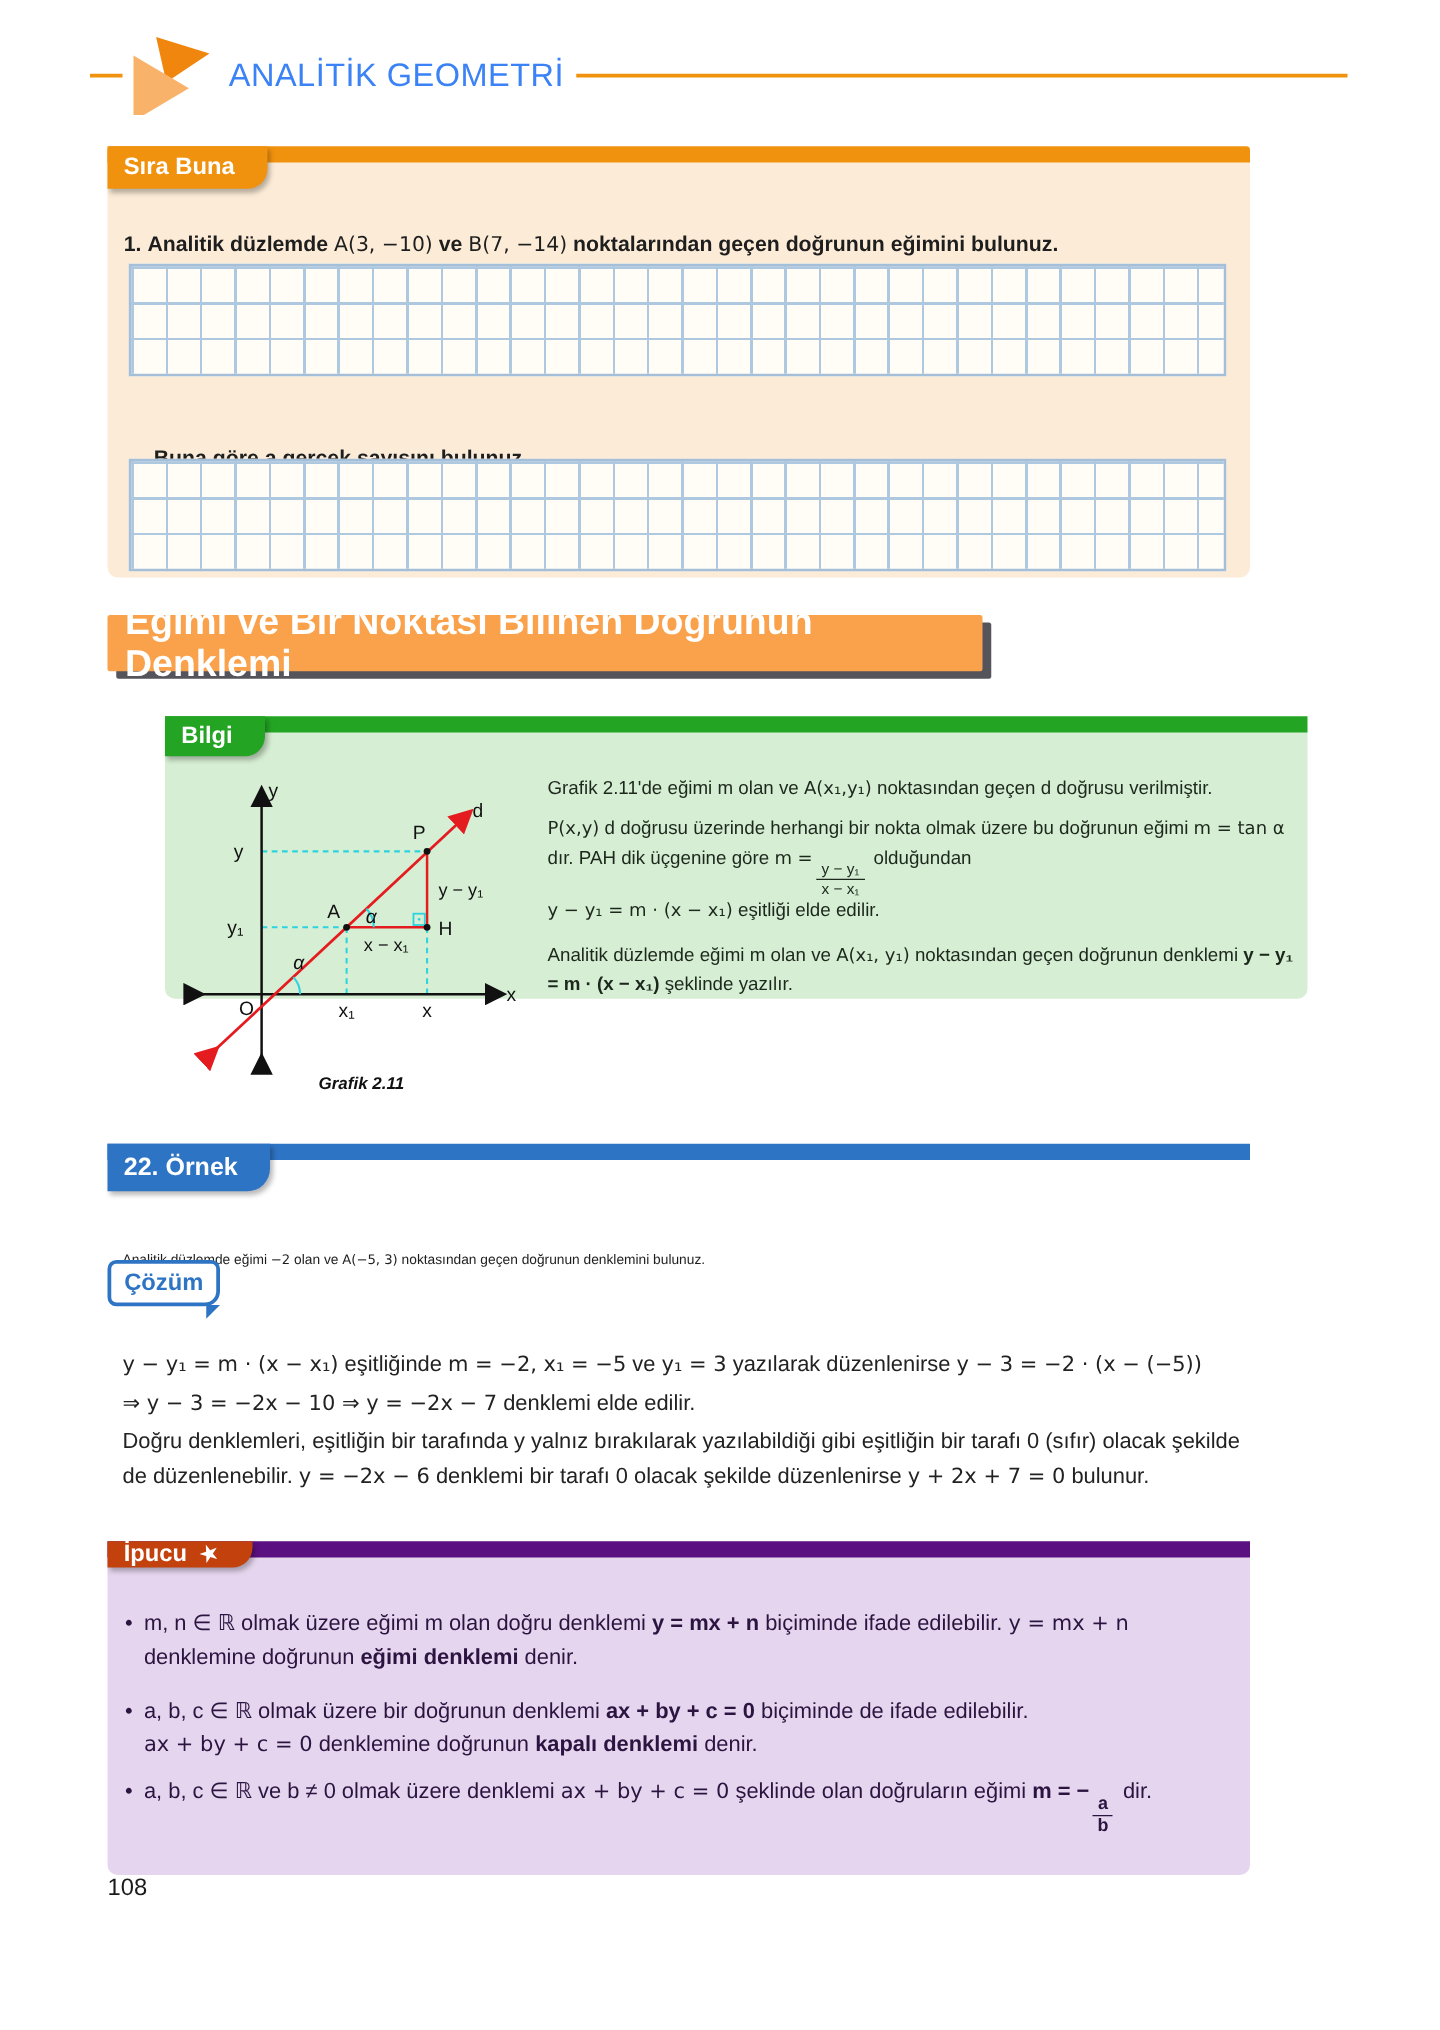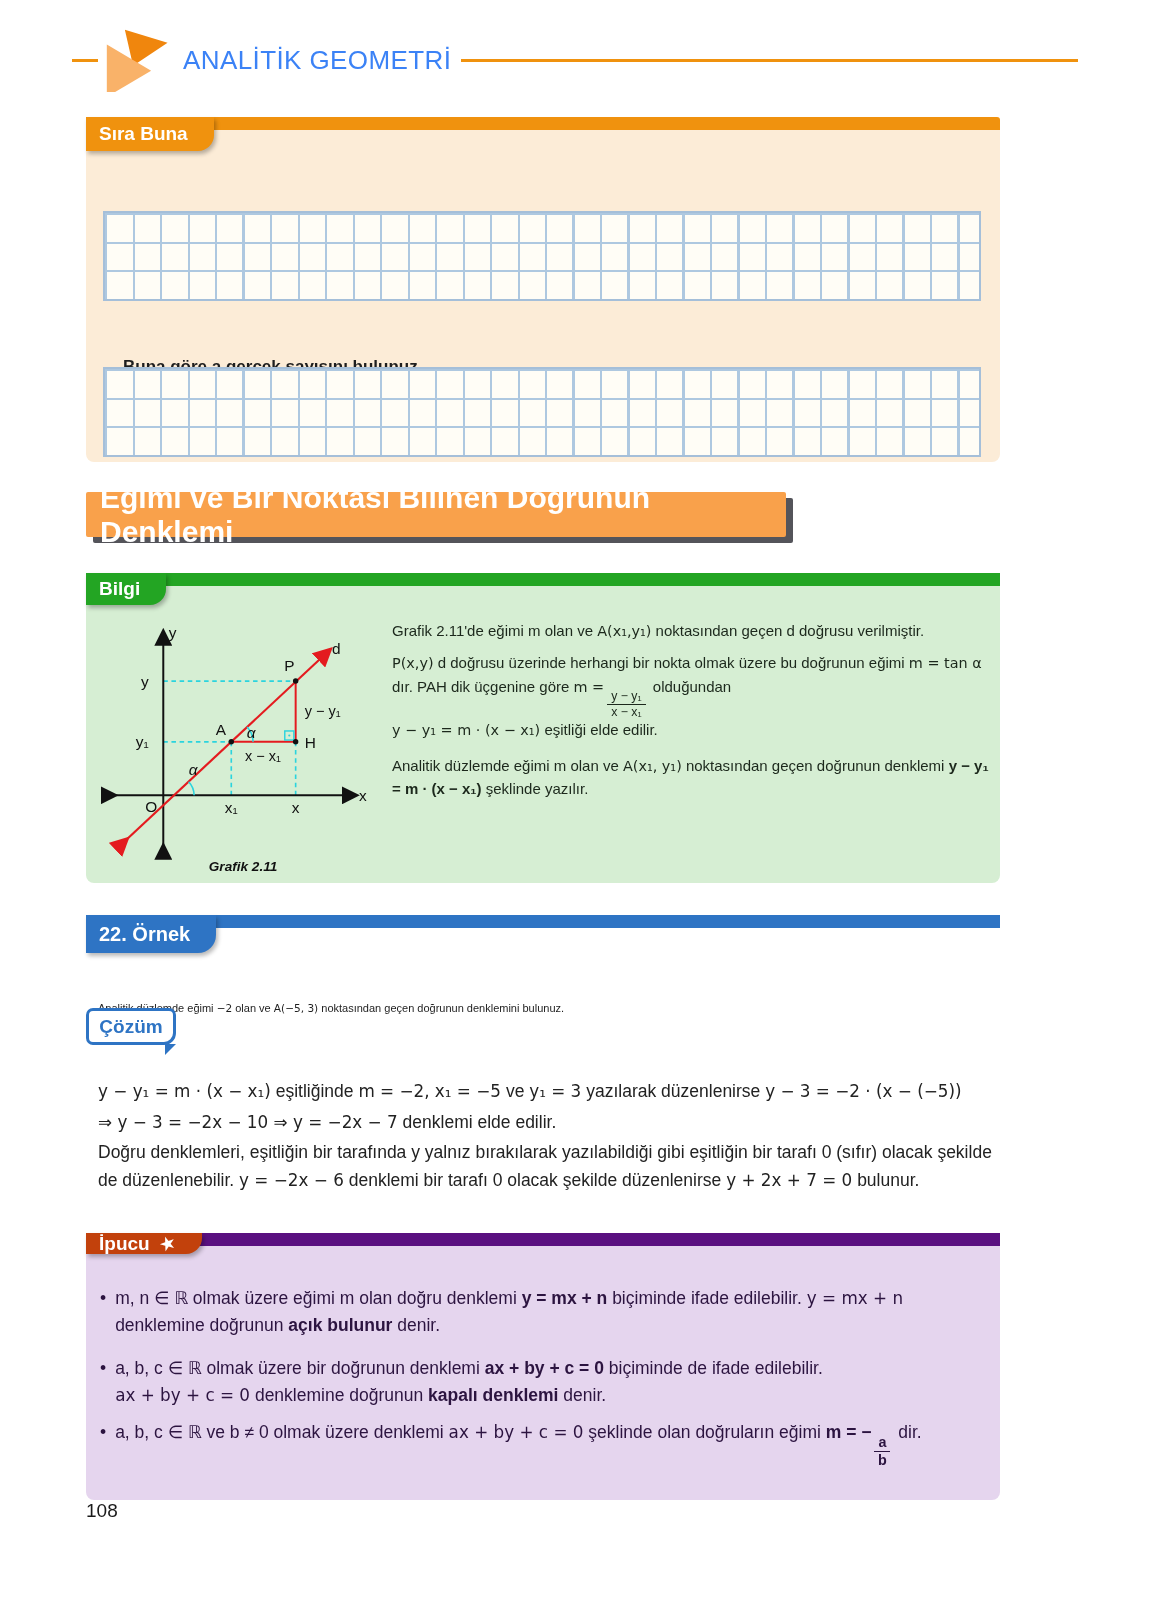--- a/index.html
+++ b/index.html
@@ -49,21 +49,21 @@
   .grid2{top:250px;}
 
   
   .banner{
     position:absolute;left:86px;top:492px;width:700px;height:45px;background:#f9a14b;
     color:#fff;font-size:30px;font-weight:700;display:flex;align-items:center;
     padding-left:14px;box-sizing:border-box;border-radius:2px;box-shadow:7px 6px 0 #54545a;
   }
 
   
-  .sec-bilgi{top:573px;height:310px;}
+  .sec-bilgi{top:573px;height:226px;margin-left:46px;}
   .sec-bilgi .bar{background:#23a523;}
   .sec-bilgi .tab{background:#23a523;height:32px;}
   .sec-bilgi .panel{background:#d6eed3;}
   .graph{position:absolute;left:12px;top:50px;z-index:2;}
   svg text{font-family:"Liberation Sans","DejaVu Sans",sans-serif;fill:#111;}
   .bilgi-text{position:absolute;left:306px;top:46px;width:598px;font-size:15px;line-height:1.55;color:#1c281c;z-index:2;}
   .bilgi-text p{margin:0 0 9px 0;}
   .bilgi-text .p3{margin-top:12px;}
 
   
@@ -117,20 +117,28 @@
   </svg>
   <div class="header-title">ANALİTİK GEOMETRİ</div>
   <div class="rule rule-r"></div>
 </div>
 
 <div class="sec sec-sira">
   <div class="panel"></div>
   <div class="bar"></div>
   <div class="tab">Sıra Buna</div>
 
+  <p class="q q1">
+    <span class="b">1.</span>
+    <span class="b">Analitik düzlemde</span>
+    <span class="math">A(3, −10)</span>
+    <span class="b">ve</span>
+    <span class="math">B(7, −14)</span>
+    <span class="b">noktalarından geçen doğrunun eğimini bulunuz.</span>
+  </p>
   <div class="grid grid1"></div>
 
   <p class="q q2b b">Buna göre a gerçek sayısını bulunuz.</p>
   <div class="grid grid2"></div>
 </div>
 
 <div class="banner">Eğimi ve Bir Noktası Bilinen Doğrunun Denklemi</div>
 
 <div class="sec sec-bilgi">
   <div class="panel"></div>
@@ -265,21 +273,21 @@
 
   <div class="bullet bullet-1">
     <span class="dot">•</span>
     <span class="runs">
       <span>m, n ∈ ℝ olmak üzere eğimi m olan doğru denklemi</span>
       <span class="b">y = mx + n</span>
       <span>biçiminde ifade edilebilir.</span>
       <span class="math">y = mx + n</span>
       <br>
       <span>denklemine doğrunun</span>
-      <span class="b">açık bulunur</span>
+      <span class="b">eğimi denklemi</span>
       <span>denir.</span>
     </span>
   </div>
 
   <div class="bullet bullet-2">
     <span class="dot">•</span>
     <span class="runs">
       <span>a, b, c ∈ ℝ olmak üzere bir doğrunun denklemi</span>
       <span class="b">ax + by + c = 0</span>
       <span>biçiminde de ifade edilebilir.</span>

